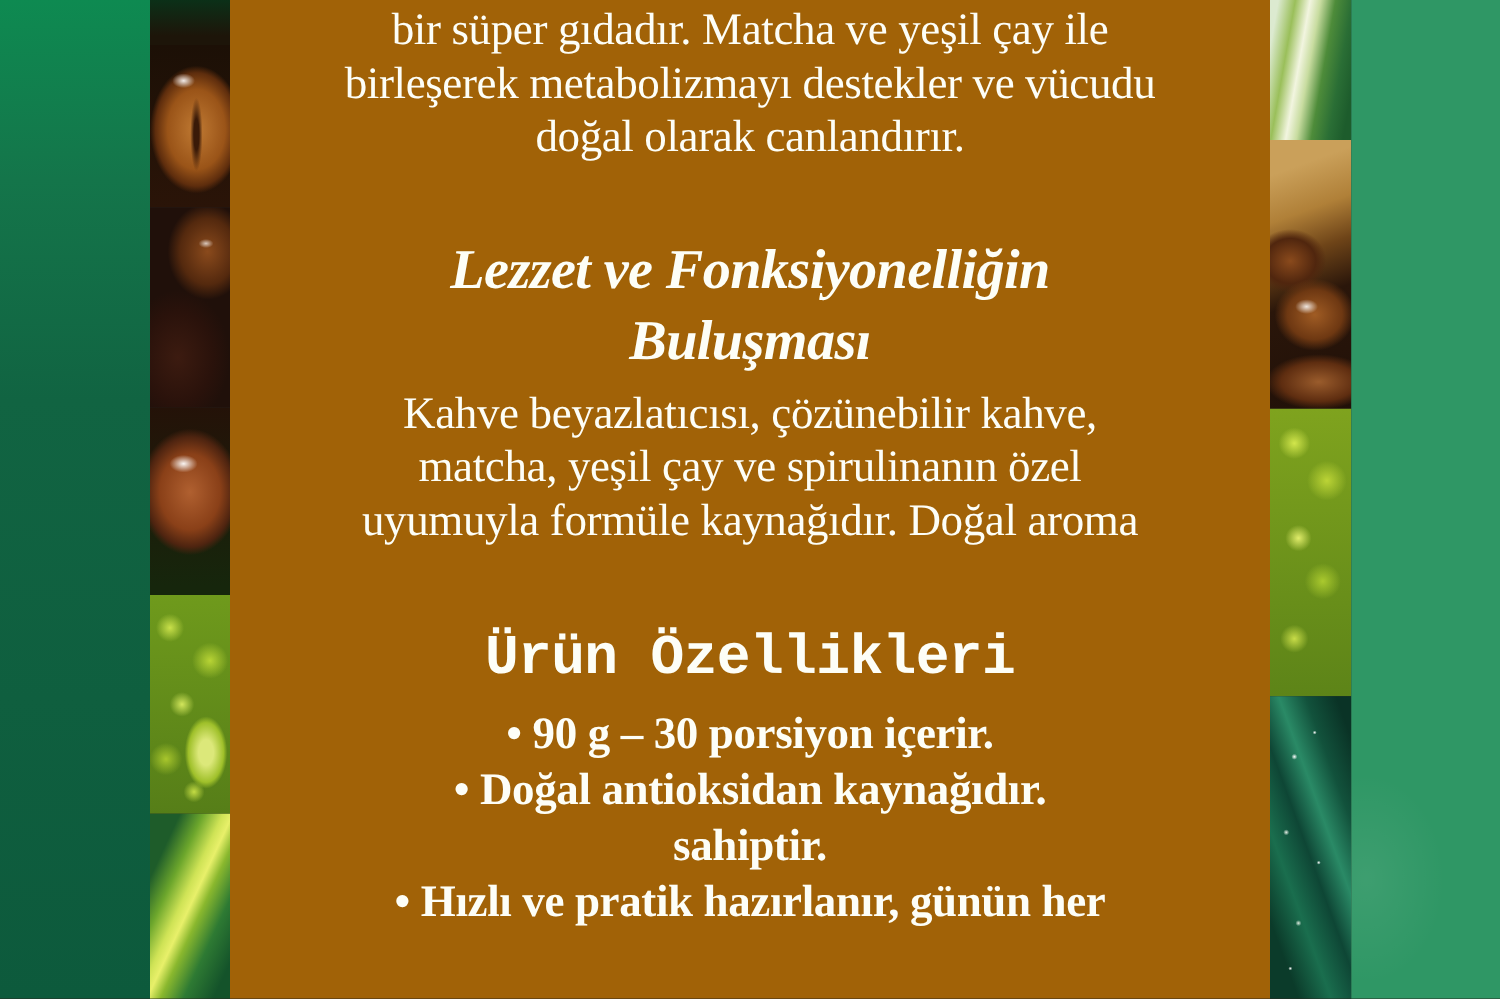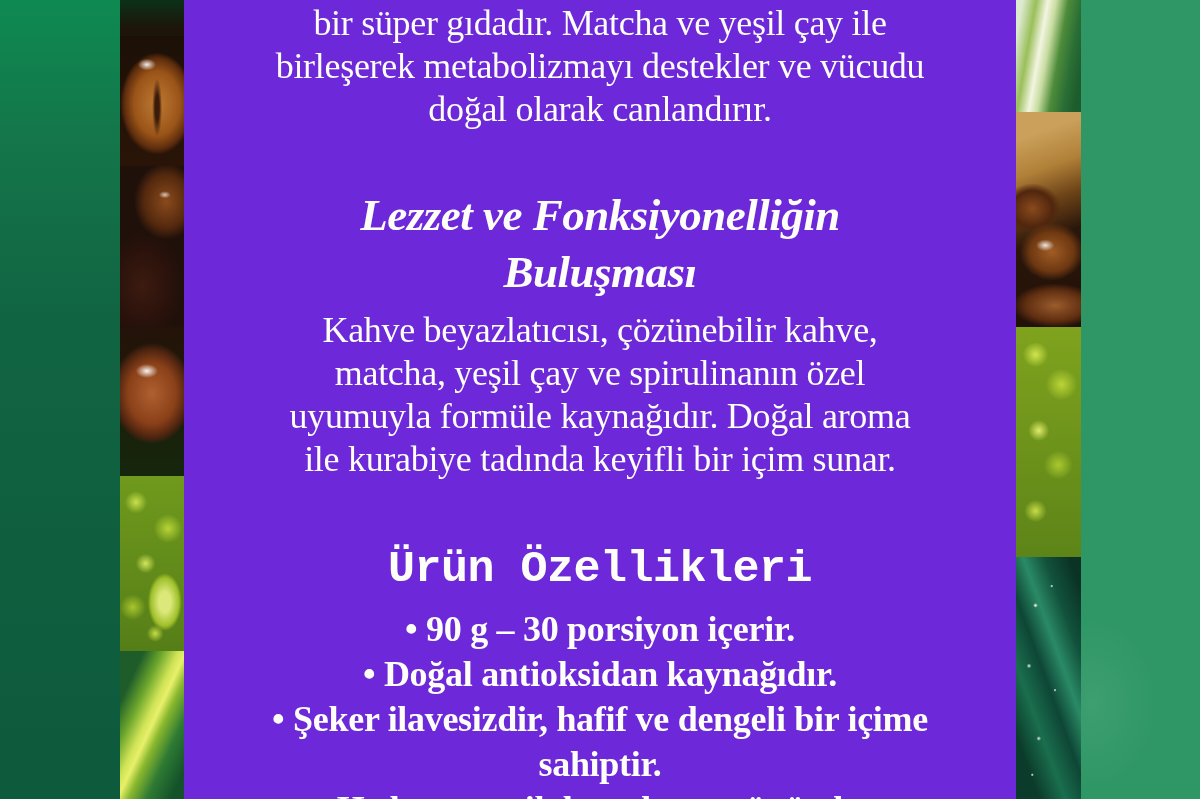--- a/index.html
+++ b/index.html
@@ -77,21 +77,21 @@
       radial-gradient(circle 2px at 55% 12%, #ffffff, rgba(255,255,255,0) 80%),
       radial-gradient(circle 3px at 20% 45%, #e8f0e8, rgba(232,240,232,0) 80%),
       radial-gradient(circle 2px at 60% 55%, #ffffff, rgba(255,255,255,0) 80%),
       radial-gradient(circle 3px at 35% 75%, #dceade, rgba(220,234,222,0) 80%),
       radial-gradient(circle 2px at 25% 90%, #ffffff, rgba(255,255,255,0) 80%),
       linear-gradient(70deg,#0b3b2a 15%,#1a6e4e 32%,#0e4635 48%,#2a8a66 62%,#12523c 76%,#0a3326 92%);}
 
   
   .panel{
     width:832px;height:100%;flex:0 0 auto;
-    background:#6d28d9;
+    background:#a16207;
     color:#fdfef7;
     text-align:center;
     padding-top:2px;
     box-sizing:border-box;
   }
   .line{
     font-size:36px;
     line-height:43px;
     letter-spacing:-0.3px;
     white-space:nowrap;
@@ -134,29 +134,27 @@
 
     <h2 class="heading h-flavor">
       <span class="hline">Lezzet ve Fonksiyonelliğin</span>
       <span class="hline">Buluşması</span>
     </h2>
 
     <div class="para">
       <div class="line">Kahve beyazlatıcısı, çözünebilir kahve,</div>
       <div class="line">matcha, yeşil çay ve spirulinanın özel</div>
       <div class="line">uyumuyla formüle kaynağıdır. Doğal aroma</div>
-      <div class="line">ile kurabiye tadında keyifli bir içim sunar.</div>
     </div>
 
     <h2 class="heading h-features">Ürün Özellikleri</h2>
 
     <div class="para features">
       <div class="line">• 90 g – 30 porsiyon içerir.</div>
       <div class="line">• Doğal antioksidan kaynağıdır.</div>
-      <div class="line">• Şeker ilavesizdir, hafif ve dengeli bir içime</div>
       <div class="line">sahiptir.</div>
       <div class="line">• Hızlı ve pratik hazırlanır, günün her</div>
     </div>
 
   </div>
 
   <div class="strip strip-right">
     <div class="seg r-swirl"></div>
     <div class="seg r-beans"></div>
     <div class="seg r-moss"></div>

